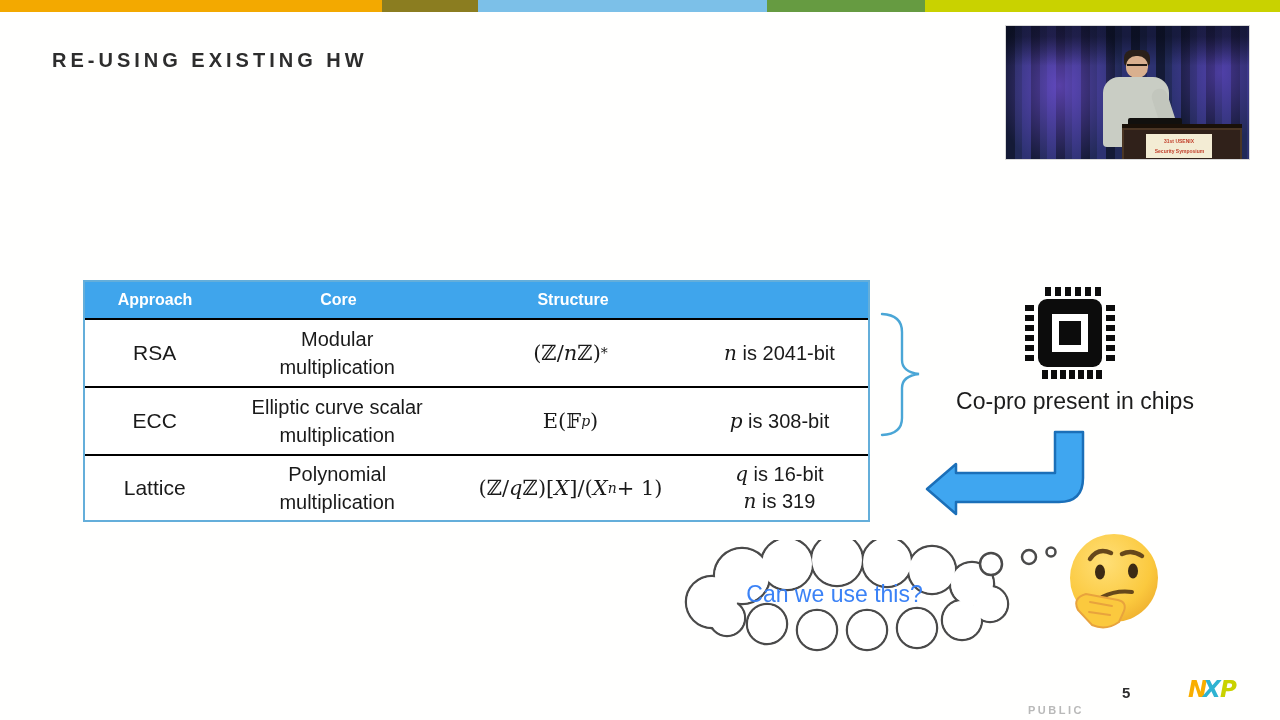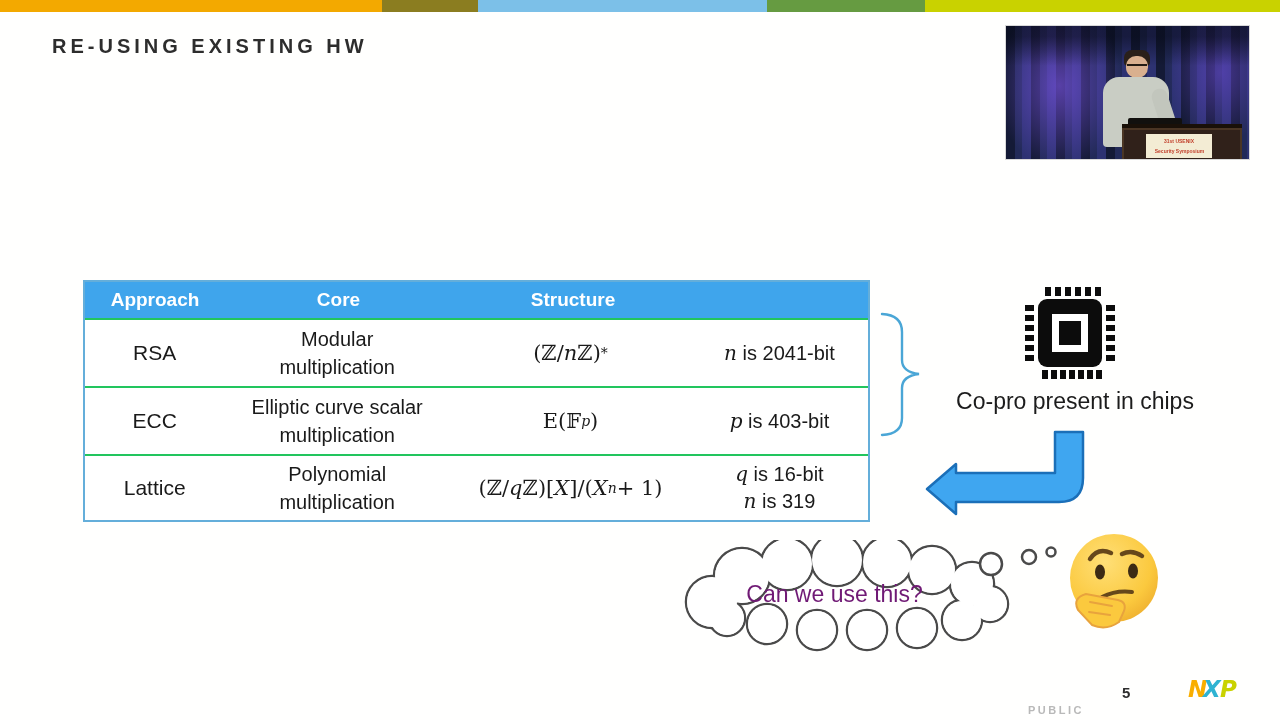--- a/index.html
+++ b/index.html
@@ -5,21 +5,21 @@
   * { margin:0; padding:0; box-sizing:border-box; }
   html,body { width:1280px; height:720px; }
   body { font-family:"Liberation Sans", sans-serif; background:#fff; }
   .slide { position:relative; width:1280px; height:720px; background:#fffffe; overflow:hidden; }
 
   
   .topbar { position:absolute; left:0; top:0; width:1280px; height:12px; display:flex; }
   .topbar .seg { height:12px; }
 
   
-  .title { position:absolute; left:52px; top:35px; font-size:20px; font-weight:bold;
+  .title { position:absolute; left:52px; top:49px; font-size:20px; font-weight:bold;
            letter-spacing:4px; color:#2d2d2d; }
 
   
   .video { position:absolute; left:1005px; top:25px; width:245px; height:135px;
            overflow:hidden; border:1px solid #d9d9d9;
            background:
              radial-gradient(ellipse 90px 120px at 22% 45%, rgba(124,84,228,.65), rgba(124,84,228,0) 70%),
              radial-gradient(ellipse 80px 110px at 88% 35%, rgba(110,76,215,.55), rgba(110,76,215,0) 65%),
              repeating-linear-gradient(90deg, #141a36 0 9px, #222a58 9px 16px, #2d3272 16px 25px);
   }
@@ -37,49 +37,49 @@
   .podium-laptop { position:absolute; left:122px; top:92px; width:54px; height:8px; background:#11100e; border-radius:2px; }
   .podium-sign { position:absolute; left:140px; top:108px; width:66px; height:24px; background:#f3ecd4;
            display:flex; flex-direction:column; align-items:center; justify-content:center; }
   .podium-sign div { font-size:10px; line-height:10px; color:#c2402c; white-space:nowrap;
            transform:scale(.5); transform-origin:center; font-weight:bold; }
 
   
   .hw-table { position:absolute; left:83px; top:280px; width:787px; border:2px solid #64aeda; }
   .hw-row { display:flex; align-items:stretch; background:#fff; }
   .hw-row.header { background:#3fa5ec; height:36px; }
-  .hw-row.body { border-top:2px solid #22c55e; }
+  .hw-row.body { border-top:2px solid #000000; }
   .hw-row.header { border-top:none; }
   .hw-cell { display:flex; align-items:center; justify-content:center; text-align:center; color:#1a1a1a; }
   .col-approach { width:140px; }
   .col-core { width:227px; }
   .col-structure { width:242px; }
   .col-size { width:178px; }
-  .hw-row.header .hw-cell { color:#fff; font-weight:bold; font-size:19px; }
+  .hw-row.header .hw-cell { color:#fff; font-weight:bold; font-size:16px; }
   .hw-row.body { min-height:66px; }
   .row-rsa, .row-ecc { height:68px; }
   .row-lattice { height:66px; }
   .cell-approach { font-size:21px; }
   .cell-core { font-size:20px; line-height:28px; white-space:pre-line; }
   .math-cell { font-family:"DejaVu Serif","DejaVu Sans",serif; font-size:21px; }
   .math-cell sup, .math-cell sub { font-size:14px; }
   .mvar { font-family:"DejaVu Serif","DejaVu Sans",serif; font-style:italic; }
   .size-cell { font-size:20px; line-height:27px; flex-direction:column; }
   .size-cell .mvar { font-size:20px; }
 
   
   .brace-svg { position:absolute; left:876px; top:312px; }
   .chip-svg { position:absolute; left:1022px; top:286px; }
   .copro-label { position:absolute; left:930px; top:388px; width:290px; text-align:center;
                  font-size:23px; color:#1c1c1c; }
   .arrow-svg { position:absolute; left:918px; top:425px; }
 
   .cloud-svg { position:absolute; left:672px; top:540px; }
   .cloud-text { position:absolute; left:732px; top:581px; width:205px; text-align:center;
-                font-size:23px; color:#701a75; }
+                font-size:23px; color:#3b82f6; }
   .emoji-svg { position:absolute; left:1060px; top:530px; }
 
   
   .footer-classification { position:absolute; left:1028px; top:704px; font-size:11px;
            letter-spacing:2.5px; color:#b9b9b9; font-weight:bold; }
   .footer-page { position:absolute; left:1122px; top:684px; font-size:15px; color:#2d2d2d; font-weight:600; }
   .nxp-logo { position:absolute; left:1188px; top:677px; }
 </style>
 </head>
 <body>
@@ -136,21 +136,21 @@
     <div class="hw-row body row-ecc">
       <div class="hw-cell col-approach cell-approach">ECC</div>
       <div class="hw-cell col-core cell-core">Elliptic curve scalar
 multiplication</div>
       <div class="hw-cell col-structure math-cell">
           <span>E(𝔽</span>
           <sub class="mvar">p</sub>
           <span>)</span>
         </div>
       <div class="hw-cell col-size size-cell">
-          <div><span class="mvar">p</span><span> is 403-bit</span></div>
+          <div><span class="mvar">p</span><span> is 308-bit</span></div>
         </div>
     </div>
 
     <div class="hw-row body row-lattice">
       <div class="hw-cell col-approach cell-approach">Lattice</div>
       <div class="hw-cell col-core cell-core">Polynomial
 multiplication</div>
       <div class="hw-cell col-structure math-cell">
           <span>(ℤ/</span>
           <span class="mvar">q</span>

